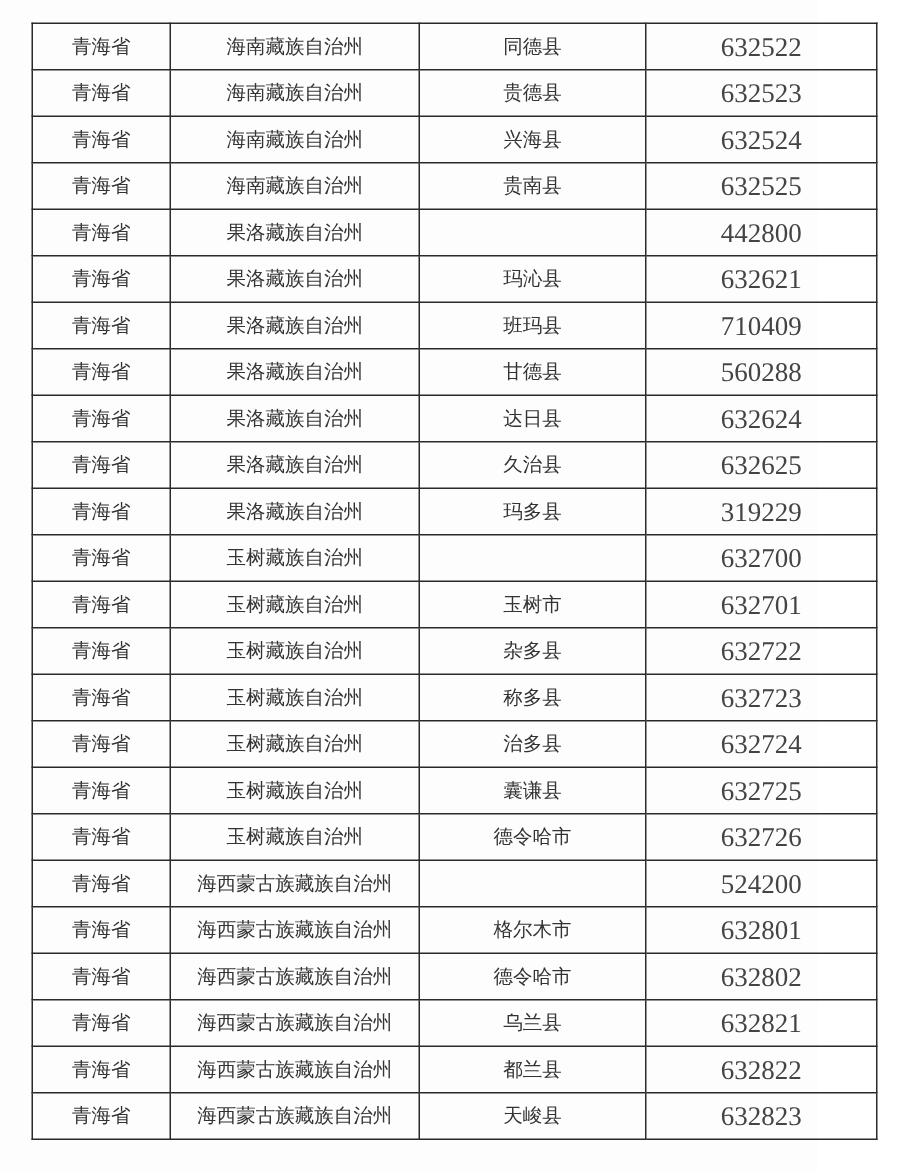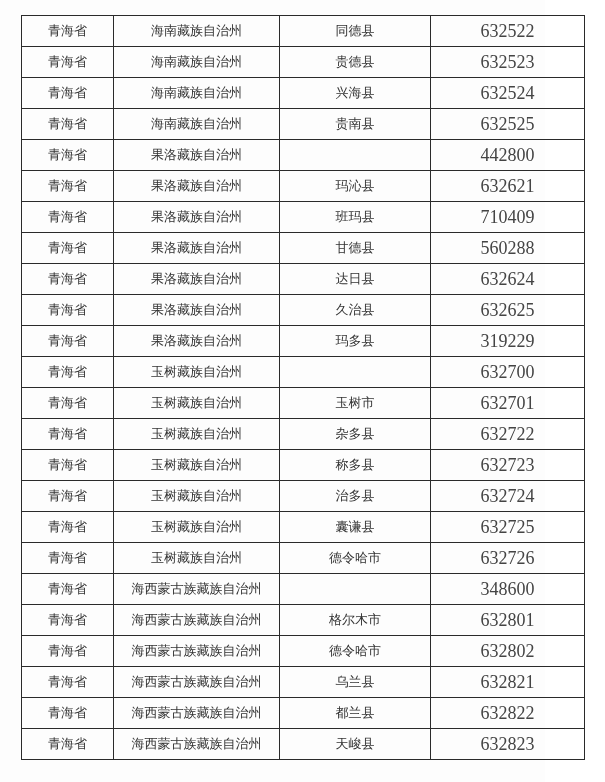--- a/index.html
+++ b/index.html
@@ -140,21 +140,21 @@
         <tr>
           <td>青海省</td>
           <td>玉树藏族自治州</td>
           <td>德令哈市</td>
           <td class="code">632726</td>
         </tr>
         <tr>
           <td>青海省</td>
           <td>海西蒙古族藏族自治州</td>
           <td></td>
-          <td class="code">348600</td>
+          <td class="code">524200</td>
         </tr>
         <tr>
           <td>青海省</td>
           <td>海西蒙古族藏族自治州</td>
           <td>格尔木市</td>
           <td class="code">632801</td>
         </tr>
         <tr>
           <td>青海省</td>
           <td>海西蒙古族藏族自治州</td>

